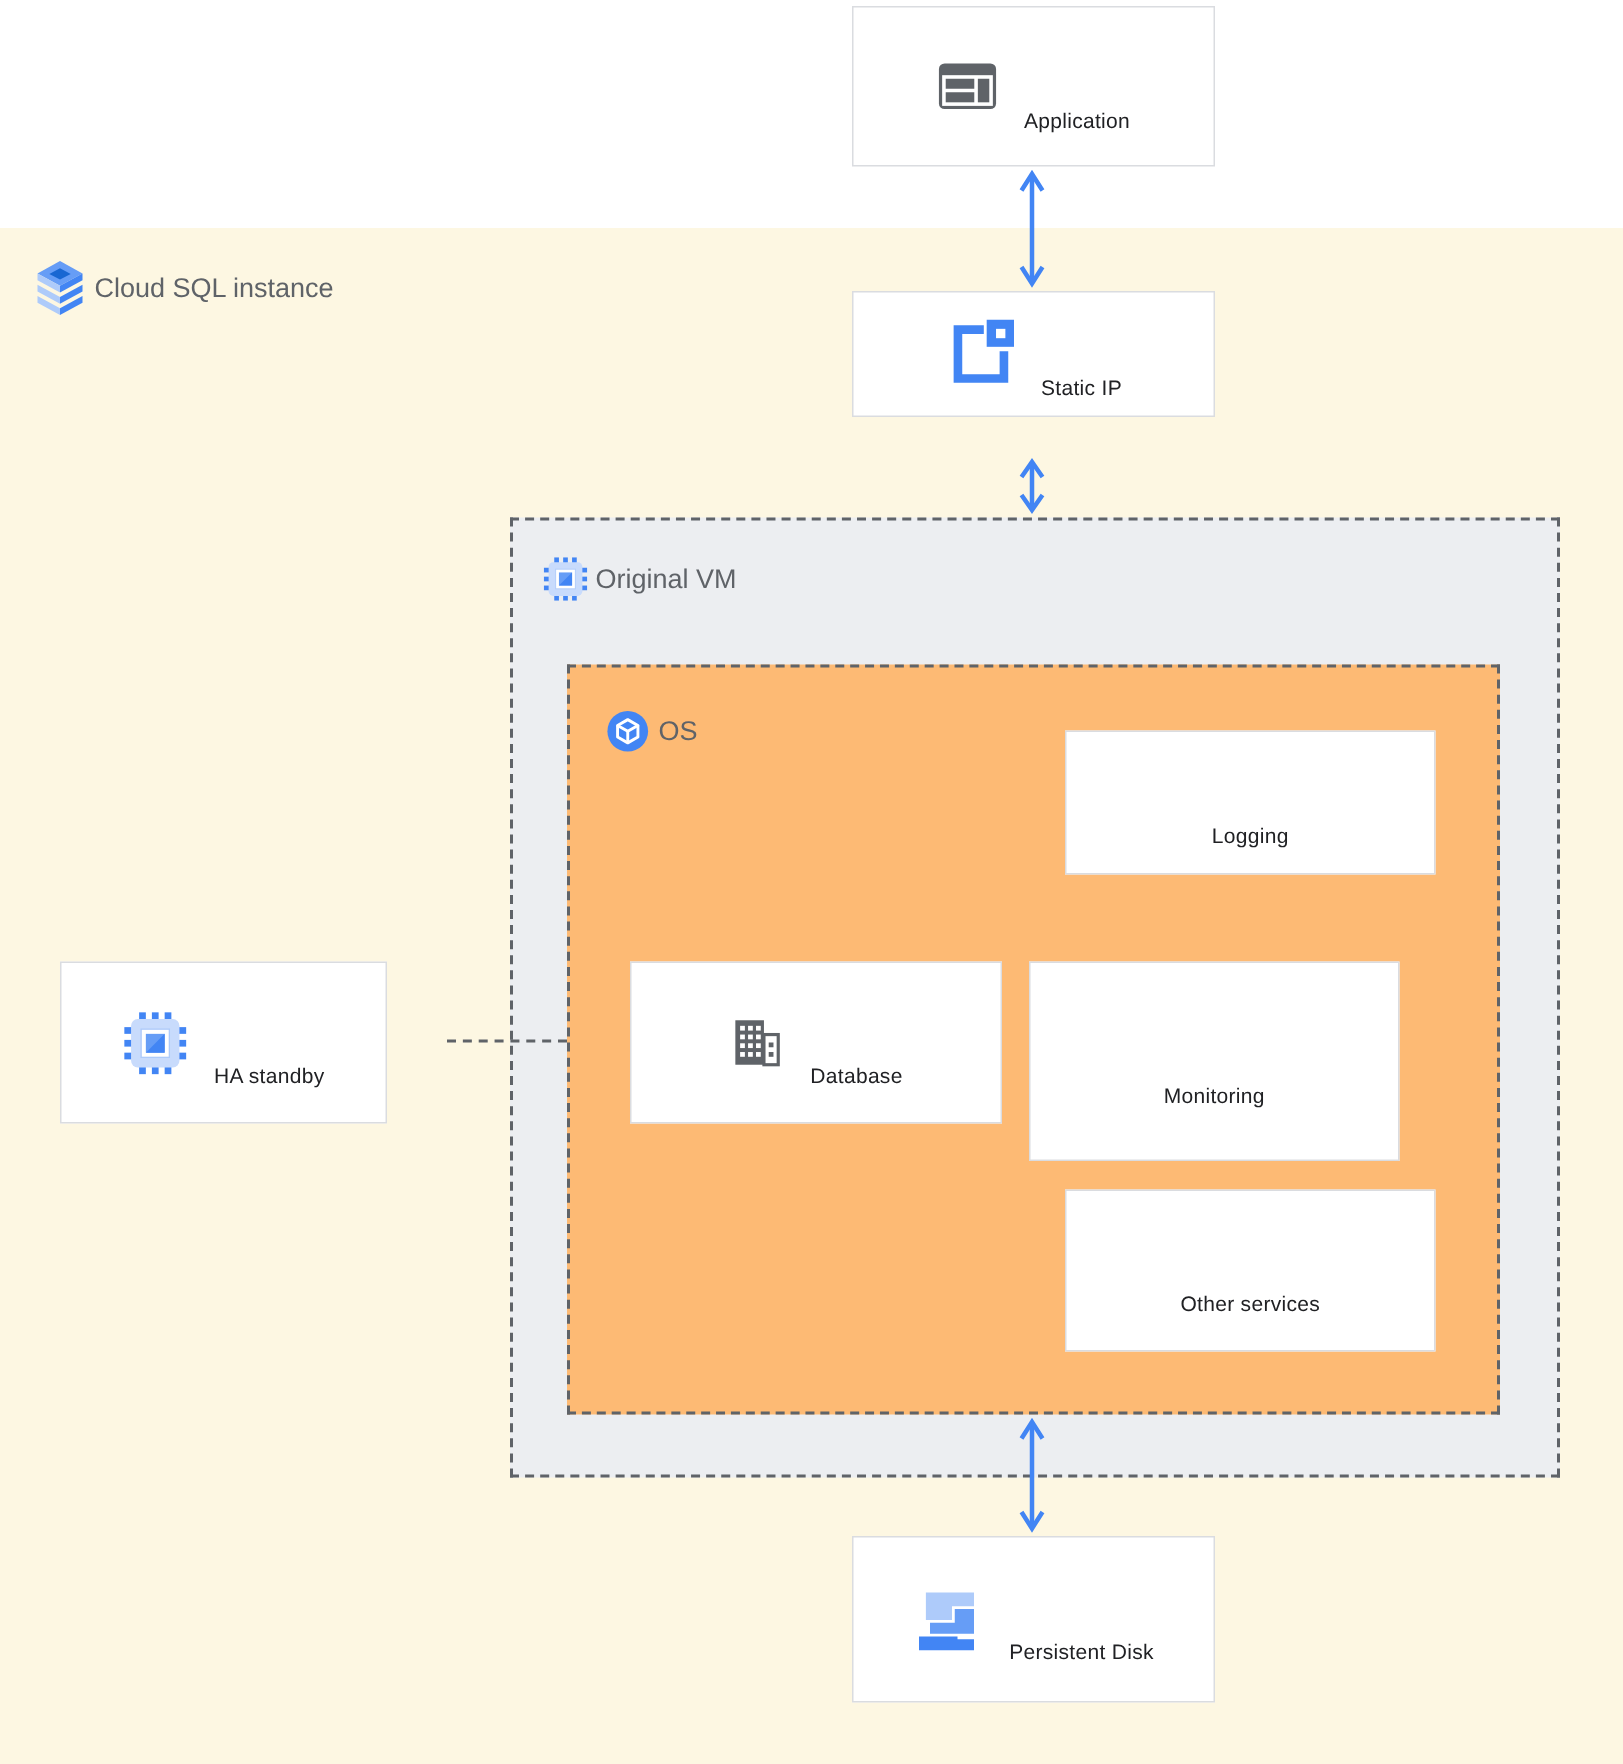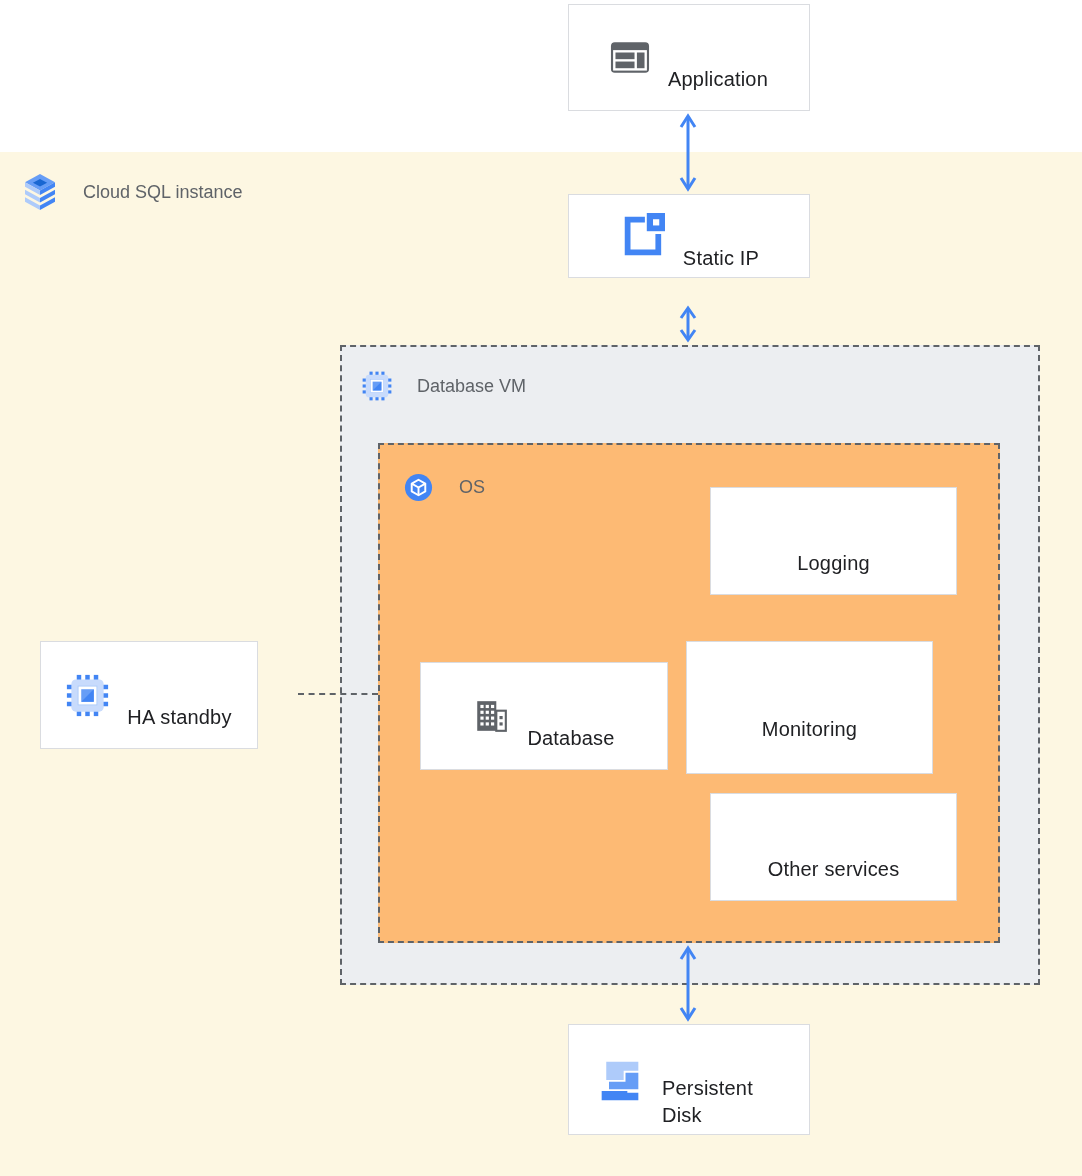--- a/index.html
+++ b/index.html
@@ -7,23 +7,23 @@
     position:relative;width:1082px;height:1176px;overflow:hidden;
     font-family:"Liberation Sans","DejaVu Sans",sans-serif;background:#ffffff;
   }
   .region-yellow{position:absolute;left:0;top:152px;width:1082px;height:1024px;background:#FDF7E2;}
   .vm-box{position:absolute;left:340px;top:345px;width:700px;height:640px;
     background:#ECEEF1;border:2px dashed #5F6368;box-sizing:border-box;}
   .os-box{position:absolute;left:378px;top:443px;width:622px;height:500px;
     background:#fdba74;border:2px dashed #5F6368;box-sizing:border-box;}
   .node{position:absolute;background:#ffffff;border:1px solid #DADCE0;box-sizing:border-box;
     display:flex;align-items:center;justify-content:center;gap:18px;}
-  .node-label{font-size:20px;color:#202124;letter-spacing:0.2px;margin-top:44px;}
+  .node-label{font-size:14px;color:#202124;letter-spacing:0.2px;margin-top:44px;}
   .node-label.wrap{max-width:118px;line-height:1.35;text-align:left;}
-  .region-label{position:absolute;display:flex;align-items:center;gap:25px;}
+  .region-label{position:absolute;display:flex;align-items:center;gap:5px;}
   .region-label span{font-size:18px;color:#5F6368;}
   .connector-dashed{position:absolute;left:298px;top:693px;width:80px;height:0;
     border-top:2px dashed #5F6368;}
   .arrow{position:absolute;}
   svg{display:block;}
 </style>
 </head>
 <body>
 
 <div class="canvas">
@@ -63,21 +63,21 @@
             <rect x="40" y="12" width="7" height="5"></rect>
               <rect x="40" y="21.5" width="7" height="5"></rect>
               <rect x="40" y="31" width="7" height="5"></rect>
           </g>
           <rect x="6" y="6" width="36" height="36" rx="5" fill="#C8DBFC"></rect>
           <rect x="13.5" y="13.5" width="21" height="21" fill="#FFFFFF" stroke="#AECBFA" stroke-width="1"></rect>
           <rect x="17" y="17" width="14" height="14" fill="#669DF6"></rect>
           <path d="M31,17 L31,31 L17,31 Z" fill="#4285F4"></path>
         </svg>
       </span>
-      <span>Database VM</span>
+      <span>Original VM</span>
     </div>
   </div>
 
   <div class="os-box">
     <div class="region-label" style="left:23px;top:27px;">
       <span>
         <svg width="31" height="31" viewBox="0 0 32 32">
           <circle cx="16" cy="16" r="14" fill="#4285F4"></circle>
           <g fill="none" stroke="#FFFFFF" stroke-width="2" stroke-linejoin="round">
             <path d="M16,8 L23,12 L16,16 L9,12 Z"></path>
@@ -134,21 +134,21 @@
         </g>
         <rect x="6" y="6" width="36" height="36" rx="5" fill="#C8DBFC"></rect>
         <rect x="13.5" y="13.5" width="21" height="21" fill="#FFFFFF" stroke="#AECBFA" stroke-width="1"></rect>
         <rect x="17" y="17" width="14" height="14" fill="#669DF6"></rect>
         <path d="M31,17 L31,31 L17,31 Z" fill="#4285F4"></path>
       </svg>
     </span>
     <span class="node-label">HA standby</span>
   </div>
 
-  <div class="node" style="left:420px;top:662px;width:248px;height:108px;">
+  <div class="node" style="left:420px;top:641px;width:248px;height:108px;">
     <span>
       <svg width="36" height="34" viewBox="0 0 34 32">
         <rect x="4" y="2" width="18" height="28" fill="#5F6368"></rect>
         <g fill="#FFFFFF">
           <rect x="7" y="5.5" width="3" height="3"></rect>
             <rect x="12" y="5.5" width="3" height="3"></rect>
             <rect x="17" y="5.5" width="3" height="3"></rect>
           <rect x="7" y="11" width="3" height="3"></rect>
             <rect x="12" y="11" width="3" height="3"></rect>
             <rect x="17" y="11" width="3" height="3"></rect>
@@ -160,21 +160,21 @@
             <rect x="17" y="22" width="3" height="3"></rect>
         </g>
         <rect x="22" y="11" width="9" height="19" fill="#FFFFFF" stroke="#5F6368" stroke-width="2"></rect>
         <rect x="25" y="16" width="3" height="3" fill="#5F6368"></rect>
         <rect x="25" y="22" width="3" height="3" fill="#5F6368"></rect>
       </svg>
     </span>
     <span class="node-label">Database</span>
   </div>
 
-  <div class="node" style="left:710px;top:487px;width:247px;height:108px;">
+  <div class="node" style="left:710px;top:487px;width:247px;height:96px;">
     <span class="node-label">Logging</span>
   </div>
 
   <div class="node" style="left:686px;top:641px;width:247px;height:133px;">
     <span class="node-label">Monitoring</span>
   </div>
 
   <div class="node" style="left:710px;top:793px;width:247px;height:108px;text-align:center;">
     <span class="node-label">Other services</span>
   </div>

